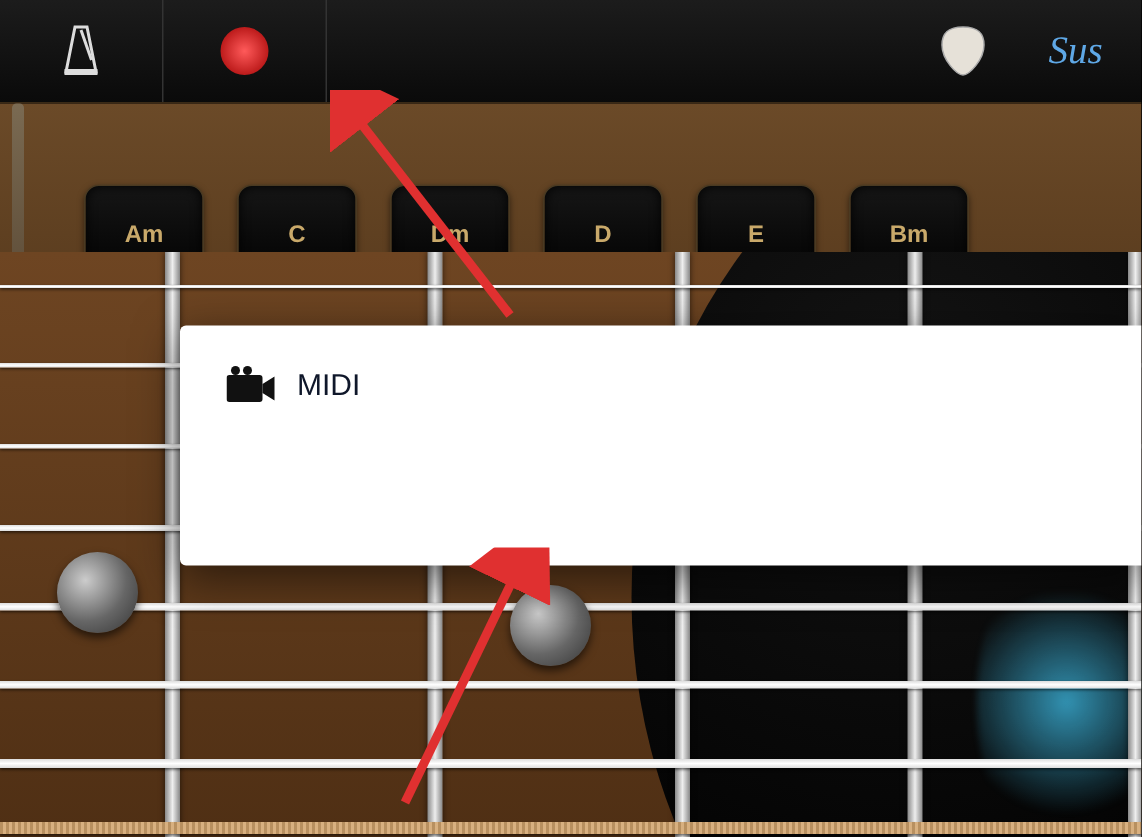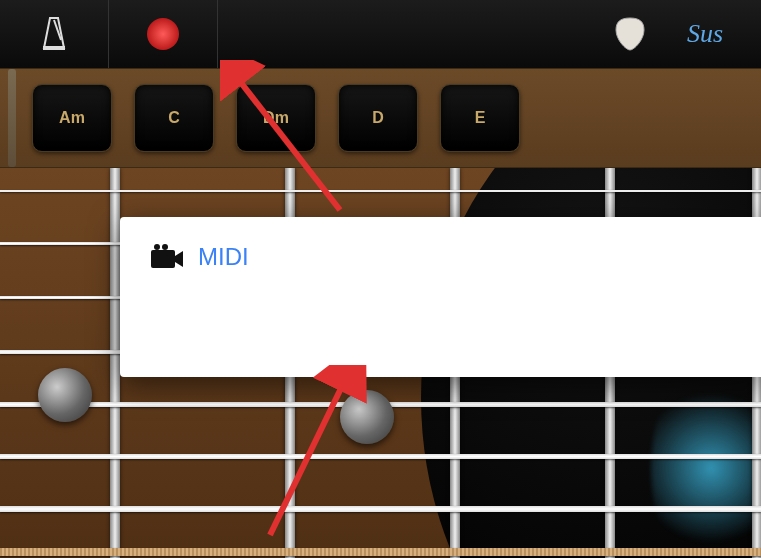--- a/index.html
+++ b/index.html
@@ -8,30 +8,30 @@
 
   
   .toolbar {
     position: absolute; top: 0; left: 0; width: 100%; height: 68px;
     background: linear-gradient(#1c1c1c, #0a0a0a);
     display: flex; align-items: center;
   }
   .toolbar .divider { width: 1px; height: 100%; background: #333; }
   .tool-btn { width: 108px; height: 100%; display: flex; align-items: center; justify-content: center; cursor: pointer; }
   .record-dot { width: 32px; height: 32px; border-radius: 50%; background: radial-gradient(#ff5a5a, #a00000); }
-  .toolbar-right { position: absolute; right: 16px; top: 0; height: 100%; display: flex; }
+  .toolbar-right { position: absolute; right: 4px; top: 0; height: 100%; display: flex; }
   .pick-btn { width: 70px; height: 100%; display: flex; align-items: center; justify-content: center; cursor: pointer; }
   .sus-btn { width: 80px; height: 100%; display: flex; align-items: center; justify-content: center; font-style: italic; font-family: Georgia, serif; font-size: 26px; color: #5fa8e6; cursor: pointer; }
 
   
   .chord-bar {
-    position: absolute; top: 68px; left: 0; width: 100%; height: 100px;
+    position: absolute; top: 68px; left: 0; width: 100%; height: 124px;
     background: linear-gradient(#6b4a28, #5a3c1e);
     border-top: 1px solid #3a2a16; border-bottom: 1px solid #3a2a16;
-    display: flex; align-items: center;
+    display: flex; align-items: flex-end; padding-left: 24px;
   }
   .chord-bar::before {
     content:""; position:absolute; top:0; left:8px; width:8px; height:100%;
     background: linear-gradient(#7a6a52,#5e4d38); border-radius:3px;
   }
   .chord-slot {
     position: relative; margin-left: 22px; width: 80px; height: 68px;
     background: linear-gradient(#161616, #000);
     border: 1px solid #4a3a22; border-radius: 10px;
     box-shadow: inset 0 0 8px #000, 0 2px 4px rgba(0,0,0,.5);
@@ -74,21 +74,21 @@
     position: absolute; top: 217px; left: 120px; width: 641px; height: 160px;
     background: #fff; border-radius: 4px 0 0 4px; box-shadow: 0 8px 30px rgba(0,0,0,.55);
     overflow: hidden;
   }
   .popup-item {
     height: 80px; display: flex; align-items: center; padding-left: 18px;
     cursor: pointer;
   }
   .popup-item + .popup-item { border-top: 1px solid #e4e4e4; }
   .popup-item .icon-wrap { width: 60px; display:flex; justify-content:center; }
-  .popup-item .label { font-size: 24px; color: #3b82f6; }
+  .popup-item .label { font-size: 20px; color: #0f172a; }
 
   
   .arrow-svg { position: absolute; pointer-events: none; }
 </style>
 </head>
 <body>
 
 <div class="toolbar">
   <div class="tool-btn">
     <svg width="30" height="36" viewBox="0 0 30 36">
@@ -135,20 +135,23 @@
       <span>C</span>
     </div>
   <div class="chord-slot">
       <span>Dm</span>
     </div>
   <div class="chord-slot">
       <span>D</span>
     </div>
   <div class="chord-slot">
       <span>E</span>
+    </div>
+  <div class="chord-slot">
+      <span>Bm</span>
     </div>
 </div>
 
 <div class="fretboard">
   <div class="body-cutaway"></div>
   <div class="body-highlight"></div>
 
   <div class="fret-wire" style="left:110px"></div>
   <div class="fret-wire" style="left:285px"></div>
   <div class="fret-wire" style="left:450px"></div>

